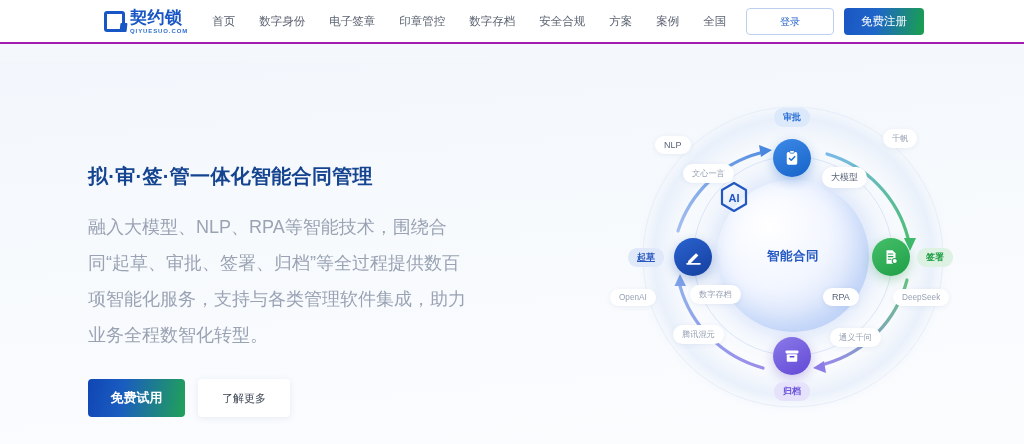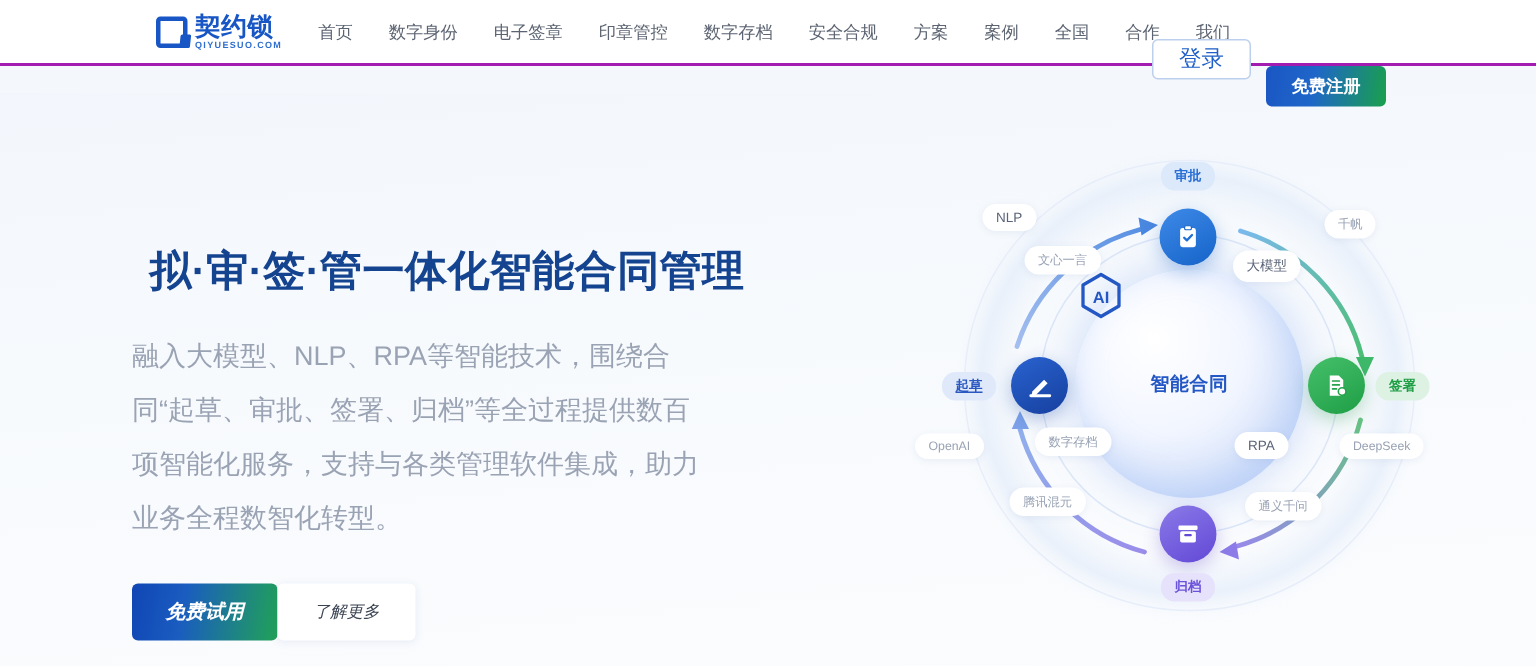--- a/index.html
+++ b/index.html
@@ -57,64 +57,63 @@
     font-size: 11.5px; color: #5c6472;
     white-space: nowrap; cursor: pointer;
     padding: 4px 1px;
   }
 
   .header-actions {
     position: absolute; right: 100px; top: 8px;
     display: flex; align-items: center; gap: 10px;
   }
   .btn-login {
-    width: 66px; height: 27px;
+    width: 88px; height: 27px;
     border: 1px solid #bcd0ee;
     border-radius: 4px;
     background: #fff;
-    color: #2060c8; font-size: 15px;
+    color: #2060c8; font-size: 10px;
     display: flex; align-items: center; justify-content: center;
     cursor: pointer;
   }
   .btn-register {
     width: 80px; height: 27px;
     border-radius: 4px;
     background: linear-gradient(100deg, #1a56c4 0%, #1f66c9 40%, #19a04c 100%);
-    color: #fff; font-size: 11.5px; font-weight: 700;
-    display: flex; align-items: center; justify-content: center;
-    cursor: pointer; border: none; margin-top: 36px;
+    color: #fff; font-size: 11.5px; font-weight: 400;
+    display: flex; align-items: center; justify-content: center;
+    cursor: pointer; border: none;
   }
 
   
   .hero {
     position: absolute; top: 44px; left: 0;
     width: 1024px; height: 400px;
     background: linear-gradient(175deg, #f2f6fc 0%, #f7fafd 45%, #fbfcfe 100%);
   }
   .hero-strip {
     position: absolute; top: 0; left: 0; width: 1024px; height: 18px;
     background: #f4f7fb;
   }
 
   .hero-copy {
     position: absolute; left: 88px; top: 120px; width: 420px;
   }
   .hero-title {
-    font-size: 28px; font-weight: 700; color: #14438f;
+    font-size: 20px; font-weight: 700; color: #14438f;
     letter-spacing: 0.3px; line-height: 1.2;
     white-space: nowrap;
-    text-align: center;
   }
   .hero-desc {
     margin-top: 21px;
     font-size: 18px; line-height: 2.0;
     color: #9aa3b4; width: 385px;
   }
   .hero-btns {
-    margin-top: 26px; display: flex; align-items: flex-end;  font-style: italic;
+    margin-top: 26px; display: flex; align-items: flex-end; gap: 13px;
   }
   .btn-trial {
     width: 97px; height: 38px; border-radius: 4px;
     background: linear-gradient(100deg, #1046b4 0%, #1a5cc0 35%, #21a257 100%);
     color: #fff; font-size: 13px; font-weight: 600;
     display: flex; align-items: center; justify-content: center;
     cursor: pointer;
   }
   .btn-more {
     width: 92px; height: 38px; border-radius: 4px;
@@ -315,21 +314,21 @@
     </div>
 
     <div class="stage-pill sp-appr">审批</div>
     <div class="stage-pill sp-arch">归档</div>
     <div class="stage-pill sp-draft">起草</div>
     <div class="stage-pill sp-sign">签署</div>
 
     <div class="tag tag-strong" style="left:55px;  top:40px;">NLP</div>
     <div class="tag" style="left:83px;  top:68px;">文心一言</div>
     <div class="tag tag-strong" style="left:222px; top:71px;">大模型</div>
-    <div class="tag" style="left:283px; top:44px;">千帆</div>
+    <div class="tag" style="left:283px; top:33px;">千帆</div>
     <div class="tag" style="left:10px;  top:193px;">OpenAI</div>
     <div class="tag" style="left:90px;  top:189px;">数字存档</div>
     <div class="tag tag-strong" style="left:223px; top:192px;">RPA</div>
     <div class="tag" style="left:293px; top:193px;">DeepSeek</div>
     <div class="tag" style="left:73px;  top:229px;">腾讯混元</div>
     <div class="tag" style="left:230px; top:232px;">通义千问</div>
 
   </div>
 </div>
 

